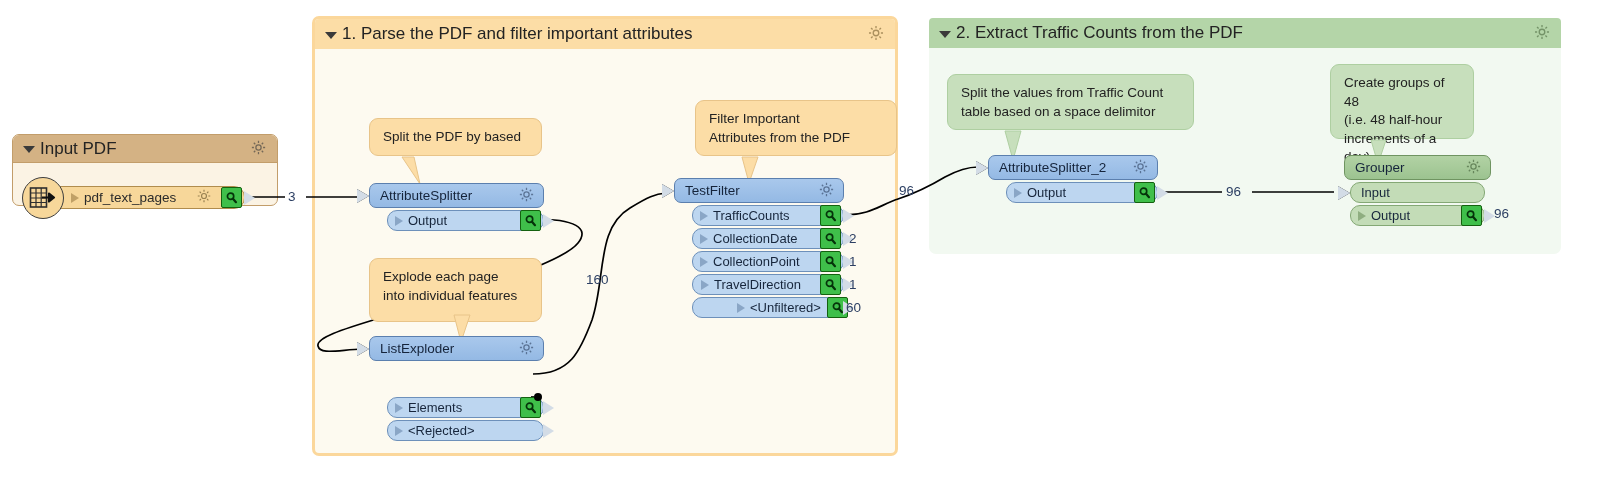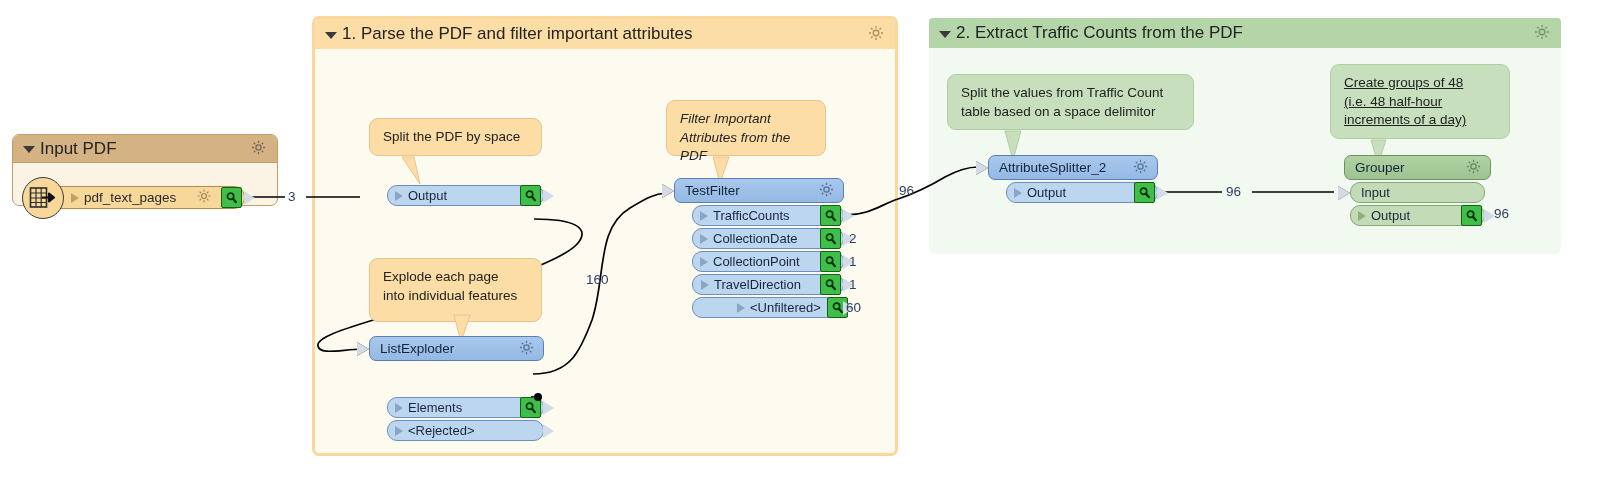--- a/index.html
+++ b/index.html
@@ -214,60 +214,72 @@
     <span class="magn">
       <svg width="13" height="13" viewBox="0 0 14 14">
           <circle cx="6" cy="5.6" r="3.4" fill="none" stroke="#05330a" stroke-width="1.8"></circle>
           <path d="M8.6 8.4l3.2 3.6" stroke="#05330a" stroke-width="2.4" stroke-linecap="round"></path>
         </svg>
     </span>
     <span class="out-arrow"></span>
   </div>
 
   <div class="note orange" style="left:369px;top:118px;width:173px;height:38px;display:flex;align-items:center;">
-    <span>Split the PDF by space</span>
+    <span>Split the PDF by based</span>
     <svg style="position:absolute;left:30px;top:37px;overflow:visible" width="40" height="30">
       <path d="M2,1 L20,28 L14,1 Z" fill="#fcdda6" stroke="#e8c489" stroke-width="1"></path>
     </svg>
   </div>
 
   <div class="note orange" style="left:369px;top:258px;width:173px;height:64px;">
     <div>Explode each page</div>
     <div>into individual features</div>
     <svg style="position:absolute;left:82px;top:55px;overflow:visible" width="40" height="30">
       <path d="M2,1 L9,28 L18,1 Z" fill="#fcdda6" stroke="#e8c489" stroke-width="1"></path>
     </svg>
   </div>
 
-  <div class="note orange" style="left:666px;top:100px;width:160px;height:56px;font-style:italic;">
+  <div class="note orange" style="left:695px;top:100px;width:202px;height:56px;">
     <div>Filter Important</div>
     <div>Attributes from the PDF</div>
     <svg style="position:absolute;left:44px;top:55px;overflow:visible" width="40" height="30">
       <path d="M2,1 L9,27 L18,1 Z" fill="#fcdda6" stroke="#e8c489" stroke-width="1"></path>
     </svg>
   </div>
 
   <div class="note green" style="left:947px;top:74px;width:247px;height:56px;">
     <div>Split the values from Traffic Count</div>
     <div>table based on a space delimitor</div>
     <svg style="position:absolute;left:55px;top:55px;overflow:visible" width="40" height="32">
       <path d="M2,1 L10,30 L18,1 Z" fill="#c7dfbc" stroke="#aecfa1" stroke-width="1"></path>
     </svg>
   </div>
 
-  <div class="note green" style="left:1330px;top:64px;width:180px;height:75px;text-decoration:underline;">
+  <div class="note green" style="left:1330px;top:64px;width:144px;height:75px;">
     <div>Create groups of 48</div>
     <div>(i.e. 48 half-hour</div>
     <div>increments of a day)</div>
     <svg style="position:absolute;left:38px;top:74px;overflow:visible" width="40" height="30">
       <path d="M2,1 L9,25 L17,1 Z" fill="#c7dfbc" stroke="#aecfa1" stroke-width="1"></path>
     </svg>
   </div>
 
   <div class="node" style="left:369px;top:183px;width:175px;">
+    <div class="node-head blue">
+      <span class="in-arrow"></span>
+      <span class="node-title">AttributeSplitter</span>
+      <span class="gear">
+        <svg width="17" height="17" viewBox="0 0 20 20">
+            <g fill="none" stroke="#2e4160" stroke-width="1.5">
+              <circle cx="10" cy="10" r="3.1"></circle>
+              <path d="M10 2.2v2.4M10 15.4v2.4M2.2 10h2.4M15.4 10h2.4M4.5 4.5l1.7 1.7M13.8 13.8l1.7 1.7M15.5 4.5l-1.7 1.7M6.2 13.8l-1.7 1.7"></path>
+            </g>
+          </svg>
+      </span>
+    </div>
     <div class="port blue" style="margin-left:18px;width:157px;">
       <span class="port-tri"></span>
       <span class="port-label">Output</span>
       <span class="magn">
         <svg width="13" height="13" viewBox="0 0 14 14">
             <circle cx="6" cy="5.6" r="3.4" fill="none" stroke="#05330a" stroke-width="1.8"></circle>
             <path d="M8.6 8.4l3.2 3.6" stroke="#05330a" stroke-width="2.4" stroke-linecap="round"></path>
           </svg>
       </span>
       <span class="out-arrow"></span>

